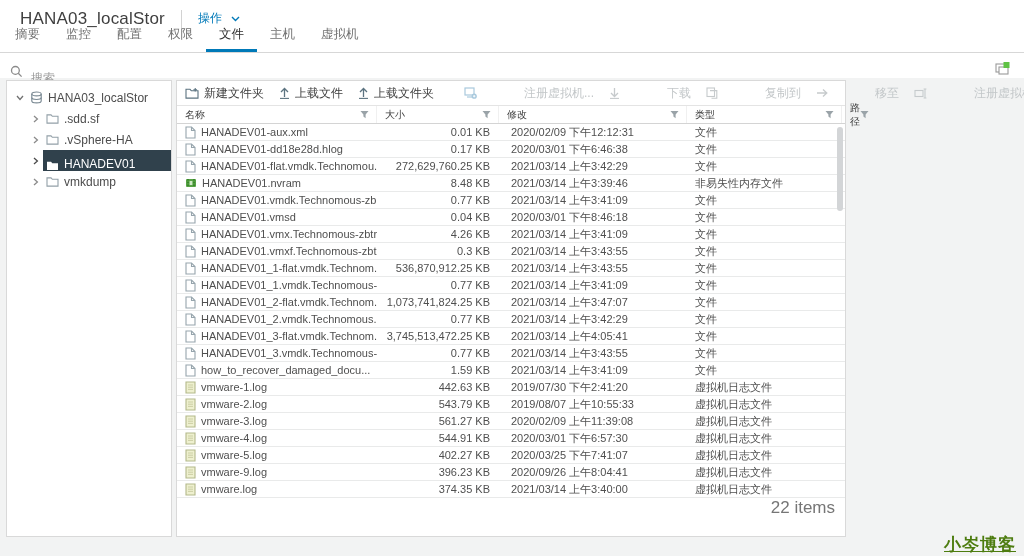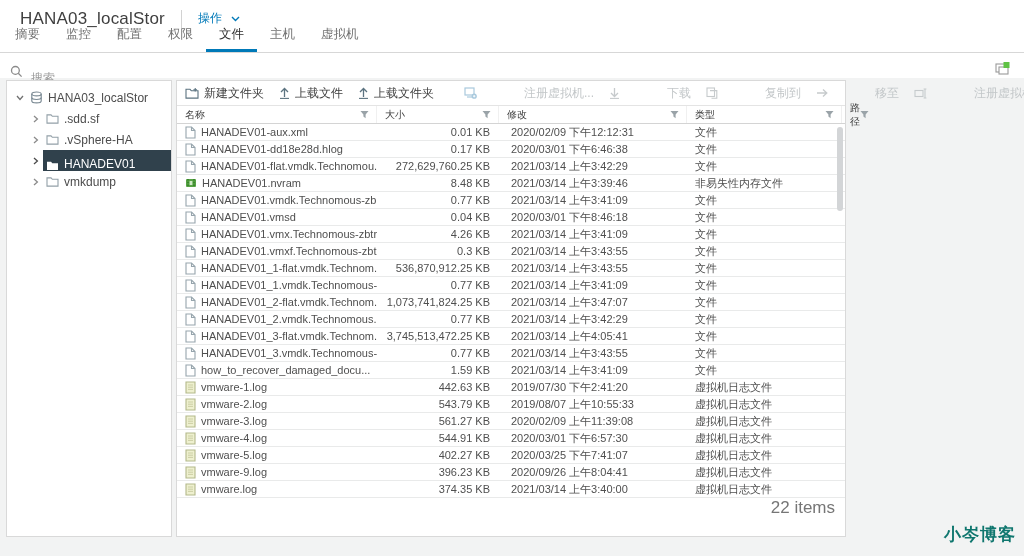--- a/index.html
+++ b/index.html
@@ -56,21 +56,21 @@
   .tbody{font-size:11px;color:#4f4f4f;}
   .trow{display:flex;height:17px;align-items:center;border-bottom:1px solid var(--rowline);cursor:default;}
   .cell{padding-left:8px;overflow:hidden;white-space:nowrap;height:100%;display:flex;align-items:center;}
   .cell.num{justify-content:flex-end;padding-right:9px;padding-left:0;}
   .cell .ficon{margin-right:5px;flex:none;}
   .cell.c-mod{padding-left:12px;}
   .grid-footer{position:absolute;right:10px;bottom:18px;font-size:17px;color:#767676;}
   .scroll-thumb{position:absolute;right:2px;top:46px;width:6px;height:84px;background:#d3d5d7;border-radius:3px;cursor:grab;}
 
   
-  .watermark{position:absolute;right:8px;bottom:10px;font-size:17px;font-weight:bold;color:#0f766e;letter-spacing:1px;z-index:5;pointer-events:none;}
+  .watermark{position:absolute;right:8px;bottom:0;font-size:17px;font-weight:bold;color:#4d7c0f;letter-spacing:1px;z-index:5;pointer-events:none;text-decoration:underline;}
 </style>
 </head>
 <body style="--accent: #0079b8; --selection: #30414c; --disabled: #c3c7c9;">
 
 <div class="topbar">
   <div class="titlerow">
     <span class="app-icon"></span>
     <span class="page-title">HANA03_localStor</span>
     <span class="title-divider"></span>
     <span class="actions-menu">

